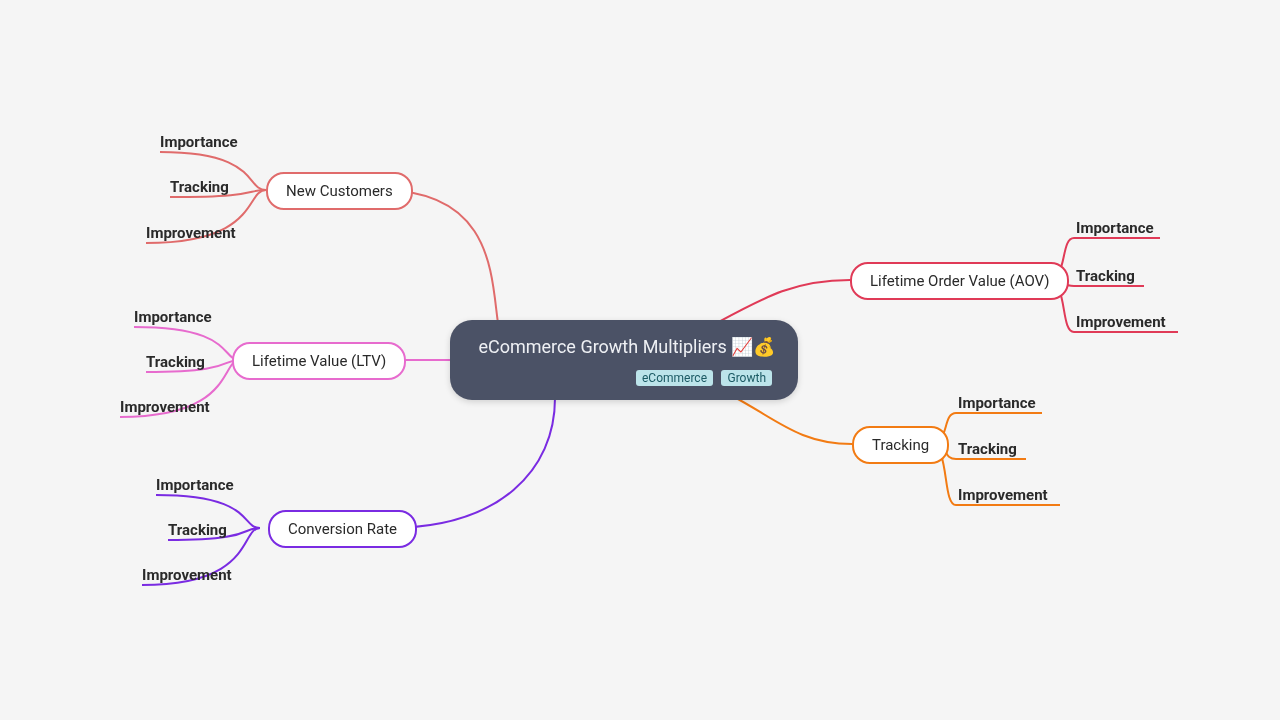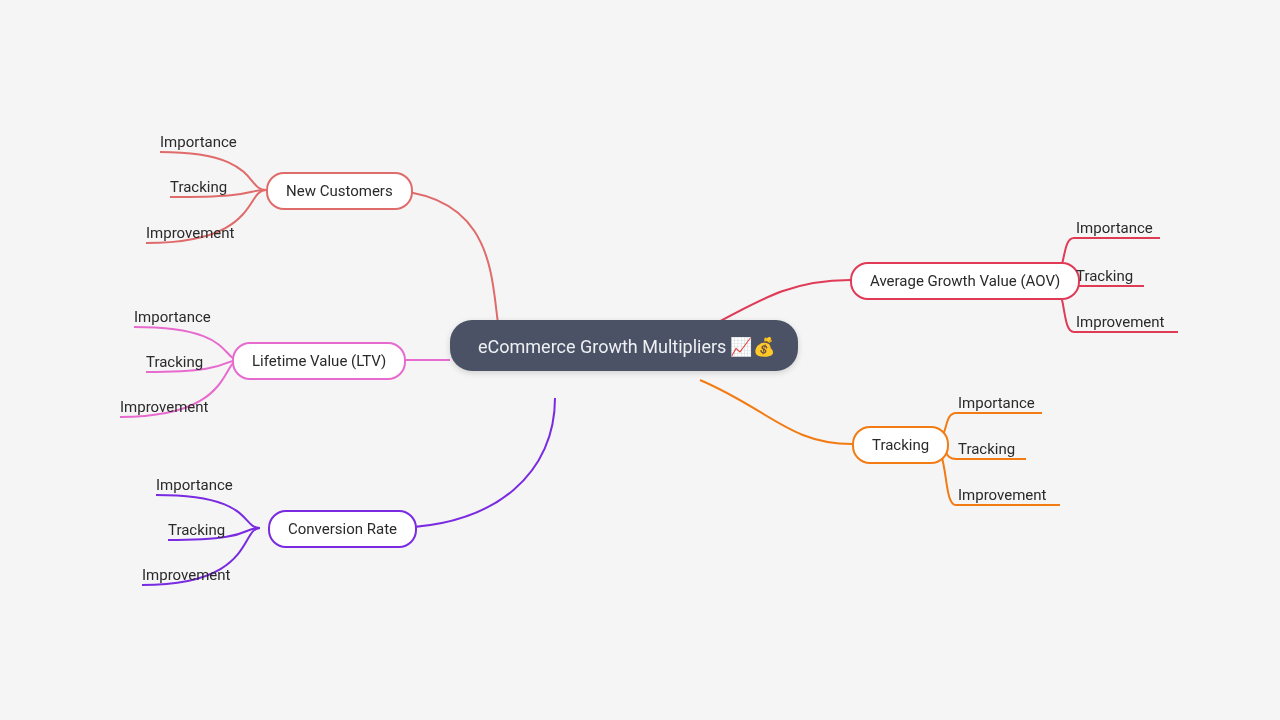--- a/index.html
+++ b/index.html
@@ -1,23 +1,23 @@
 <!DOCTYPE html>
 <html><head>
 <meta charset="utf-8">
 <style>
   html,body{margin:0;padding:0;width:1280px;height:720px;background:#f5f5f5;font-family:-apple-system,BlinkMacSystemFont,"Segoe UI",Roboto,Helvetica,Arial,sans-serif;overflow:hidden;}
   svg{position:absolute;top:0;left:0;}
-  .node{position:absolute;box-sizing:border-box;}
+  .node{position:absolute;box-sizing:border-box;text-align:right;}
   .root{background:#4b5266;color:#fff;border-radius:22px;padding:16px 22px 14px 22px;font-size:18px;box-shadow:0 2px 6px rgba(0,0,0,0.15);}
   .root .title{color:#eef0f4;}
   .tags{margin-top:8px;}
   .tag{display:inline-block;background:#bce4ea;color:#1b5a64;font-size:12px;border-radius:3px;padding:1px 6px;margin-right:4px;}
   .branch{background:#fff;border:2px solid;border-radius:18px;padding:8px 18px;font-size:15px;color:#2a2a2a;white-space:nowrap;}
-  .leaf{position:absolute;font-size:15px;color:#2a2a2a;white-space:nowrap;}
+  .leaf{position:absolute;font-size:15px;color:#2a2a2a;white-space:nowrap;font-weight:bold;}
 </style>
 </head>
 <body>
 
 <svg width="1280" height="720">
 
   <path d="M 520 360 C 470 360 540 190 380 190" stroke="#e06b6b" stroke-width="2" fill="none"></path>
 
   <path d="M 266 190 C 245 190 260 152 160 152" stroke="#e06b6b" stroke-width="2" fill="none"></path>
   <path d="M 266 190 C 245 190 260 197 170 197" stroke="#e06b6b" stroke-width="2" fill="none"></path>
@@ -49,20 +49,24 @@
   <path d="M 930 444 C 950 444 942 413 956 413" stroke="#f27b13" stroke-width="2" fill="none"></path>
   <line x1="956" y1="413" x2="1042" y2="413" stroke="#f27b13" stroke-width="2"></line>
   <path d="M 930 444 C 950 444 942 459 956 459" stroke="#f27b13" stroke-width="2" fill="none"></path>
   <line x1="956" y1="459" x2="1026" y2="459" stroke="#f27b13" stroke-width="2"></line>
   <path d="M 930 444 C 950 444 942 505 956 505" stroke="#f27b13" stroke-width="2" fill="none"></path>
   <line x1="956" y1="505" x2="1060" y2="505" stroke="#f27b13" stroke-width="2"></line>
 </svg>
 
 <div class="node root" style="left:450px;top:320px;width:348px;padding-left:28px;">
   <div class="title">eCommerce Growth Multipliers 📈💰</div>
+  <div class="tags">
+    <span class="tag">eCommerce</span>
+    <span class="tag">Growth</span>
+  </div>
 </div>
 
 <div class="node branch" style="left:266px;top:172px;border-color:#e06b6b;">
   <span>New Customers</span>
 </div>
 <div class="leaf" style="left:160px;top:133px;">Importance</div>
 <div class="leaf" style="left:170px;top:178px;">Tracking</div>
 <div class="leaf" style="left:146px;top:224px;">Improvement</div>
 
 <div class="node branch" style="left:232px;top:342px;border-color:#e76bce;">
@@ -73,21 +77,21 @@
 <div class="leaf" style="left:120px;top:398px;">Improvement</div>
 
 <div class="node branch" style="left:268px;top:510px;border-color:#7a2be2;">
   <span>Conversion Rate</span>
 </div>
 <div class="leaf" style="left:156px;top:476px;">Importance</div>
 <div class="leaf" style="left:168px;top:521px;">Tracking</div>
 <div class="leaf" style="left:142px;top:566px;">Improvement</div>
 
 <div class="node branch" style="left:850px;top:262px;border-color:#e03a57;">
-  <span>Average Growth Value (AOV)</span>
+  <span>Lifetime Order Value (AOV)</span>
 </div>
 <div class="leaf" style="left:1076px;top:219px;">Importance</div>
 <div class="leaf" style="left:1076px;top:267px;">Tracking</div>
 <div class="leaf" style="left:1076px;top:313px;">Improvement</div>
 
 <div class="node branch" style="left:852px;top:426px;border-color:#f27b13;">
   <span>Tracking</span>
 </div>
 <div class="leaf" style="left:958px;top:394px;">Importance</div>
 <div class="leaf" style="left:958px;top:440px;">Tracking</div>

